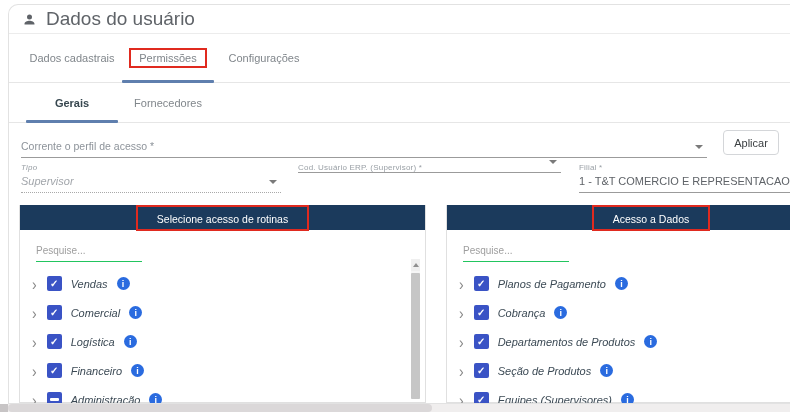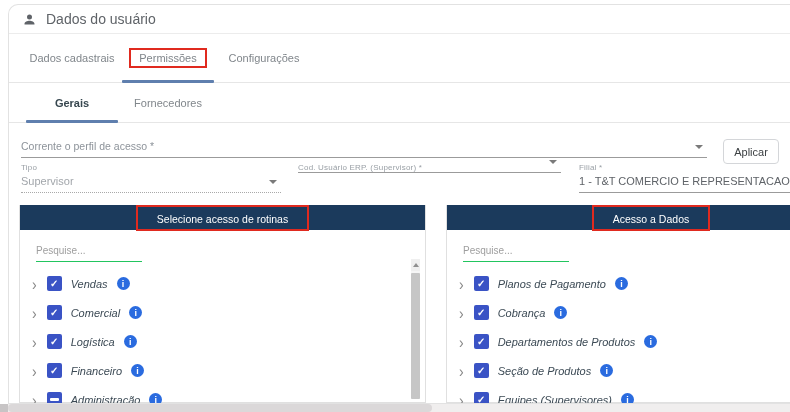--- a/index.html
+++ b/index.html
@@ -10,43 +10,43 @@
     --tab-underline:#5f7fae;
   }
   *{margin:0;padding:0;box-sizing:border-box;}
   html,body{width:790px;height:412px;overflow:hidden;}
   body{font-family:"Liberation Sans",sans-serif;background:#fff;position:relative;}
   .card{position:absolute;left:8px;top:4px;right:0;bottom:8px;background:#fff;
         border:1px solid #e2e2e2;border-right:none;border-radius:10px 0 0 0;overflow:hidden;}
   
   .win-header{height:29px;display:flex;align-items:center;gap:9px;padding-left:13px;border-bottom:1px solid #ececec;}
   .user-ico{width:15px;height:15px;fill:#5f6368;flex:0 0 auto;}
-  .win-title{font-size:14px;color:#5f6368;}
+  .win-title{font-size:19px;color:#5f6368;}
   
   .tabrow{display:flex;padding-left:15px;border-bottom:1px solid #e6e6e6;position:relative;}
   .tabrow1{height:49px;}
   .tabrow2{height:40px;}
   .tab{width:96px;height:100%;display:flex;align-items:center;justify-content:center;
        font-size:11px;color:#80868b;position:relative;cursor:pointer;}
   .tab.active::after{content:"";position:absolute;left:2px;right:2px;bottom:-1px;height:3px;
        background:var(--tab-underline);border-radius:1px;}
   .tabrow2 .tab.active{color:#37474f;font-weight:700;}
   .annotation{border:2px solid var(--annotation-red);padding:2px 8px;display:inline-block;}
   
   .form{position:relative;height:82px;}
   .field{position:absolute;}
   .f-underline{border-bottom:1px solid #9b9b9b;}
-  .f-dotted{border-bottom:1px dotted #a9a9a9;}
+  .f-dotted{border-bottom:1px dotted #a9a9a9;font-style:italic;}
   .flabel{font-size:8px;color:#9aa0a6;letter-spacing:.2px;}
   .fvalue{font-size:11px;color:#5f6368;padding:3px 14px 5px 0;white-space:nowrap;overflow:hidden;}
   .fvalue.dim{color:#a2a6ab;}
   .fvalue.placeholder{color:#8d939a;font-size:10.5px;}
   .dd-arrow{position:absolute;right:4px;bottom:8px;width:0;height:0;
        border-left:4px solid transparent;border-right:4px solid transparent;border-top:4px solid #7a7a7a;}
-  .btn-apply{position:absolute;left:714px;top:16px;width:56px;height:25px;background:#fff;
+  .btn-apply{position:absolute;left:714px;top:7px;width:56px;height:25px;background:#fff;
        border:1px solid #d4d6d9;border-radius:4px;font-size:11px;color:#3c4043;cursor:pointer;
        font-family:"Liberation Sans",sans-serif;}
   
   .panel{position:absolute;top:200px;bottom:0;background:#fff;border:1px solid #e0e0e0;border-top:none;}
   .panel-left{left:10px;width:407px;}
   .panel-right{left:437px;width:410px;}
   .panel-header{height:25px;background:var(--panel-header-bg);display:flex;align-items:center;justify-content:center;}
   .panel-title{color:#fff;font-size:10.5px;}
   .panel-header .annotation{padding:2px 19px;}
   .panel-search{display:block;margin:13px 0 0 16px;width:106px;border:none;outline:none;

